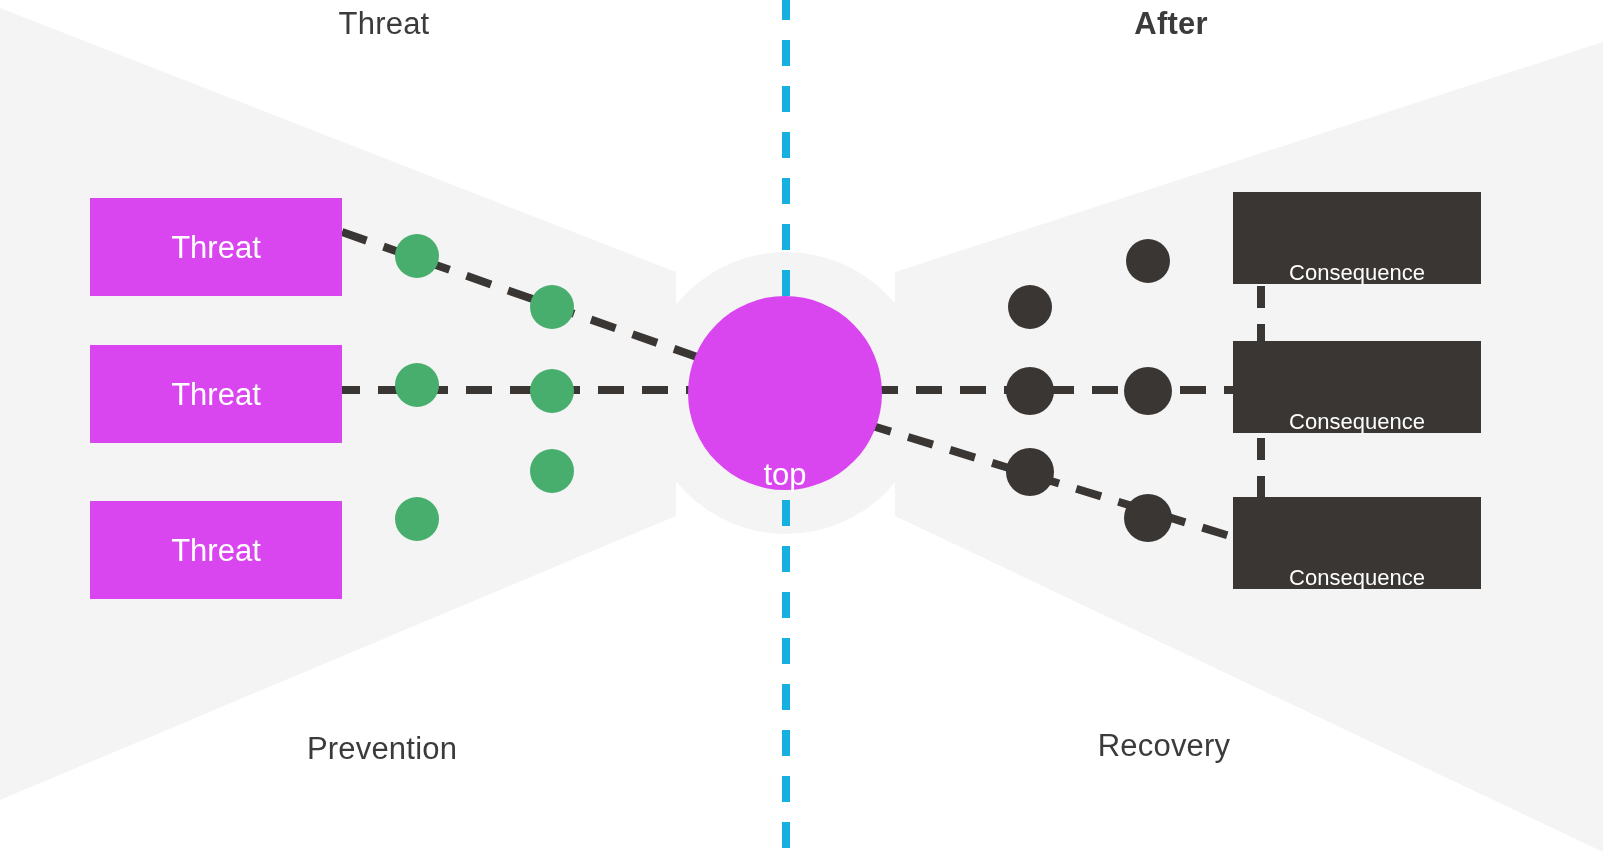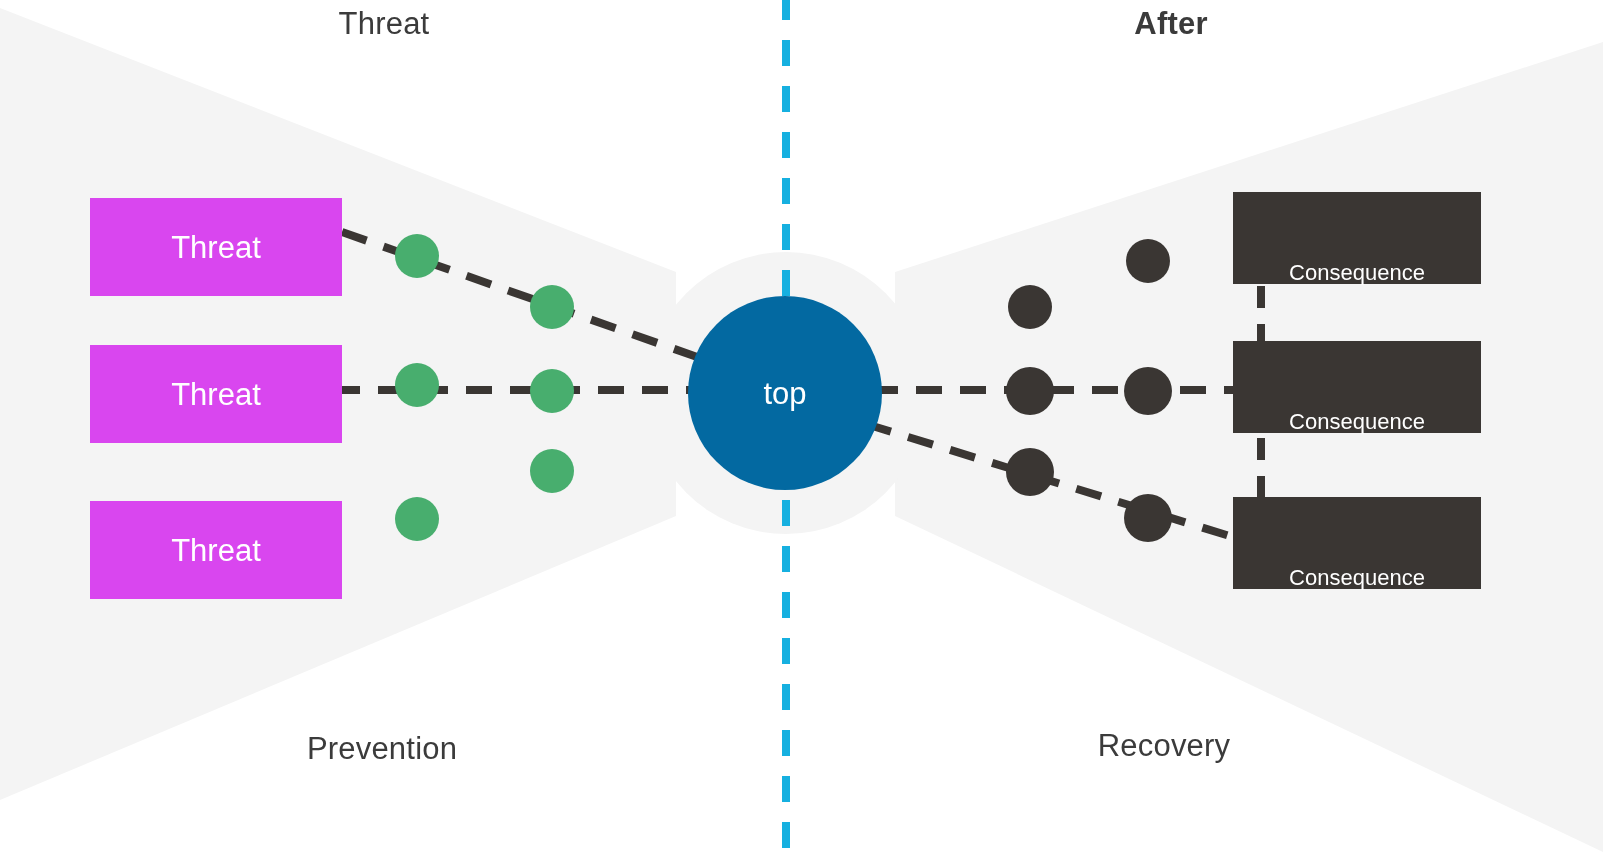--- a/index.html
+++ b/index.html
@@ -89,23 +89,23 @@
   #consequence-2 { top: 497px; }
 
   
   #top-event-circle {
     position: absolute;
     left: 688px;
     top: 296px;
     width: 194px;
     height: 194px;
     border-radius: 50%;
-    background: #0369a1;
+    background: #d946ef;
     display: flex;
-    align-items: center;
+    align-items: flex-end;
     justify-content: center;
   }
   #top-event-circle .box-text {
     font-family: "Liberation Sans", sans-serif;
     font-size: 31px;
     color: #ffffff;
     line-height: 1;
     white-space: nowrap;
   }
 

